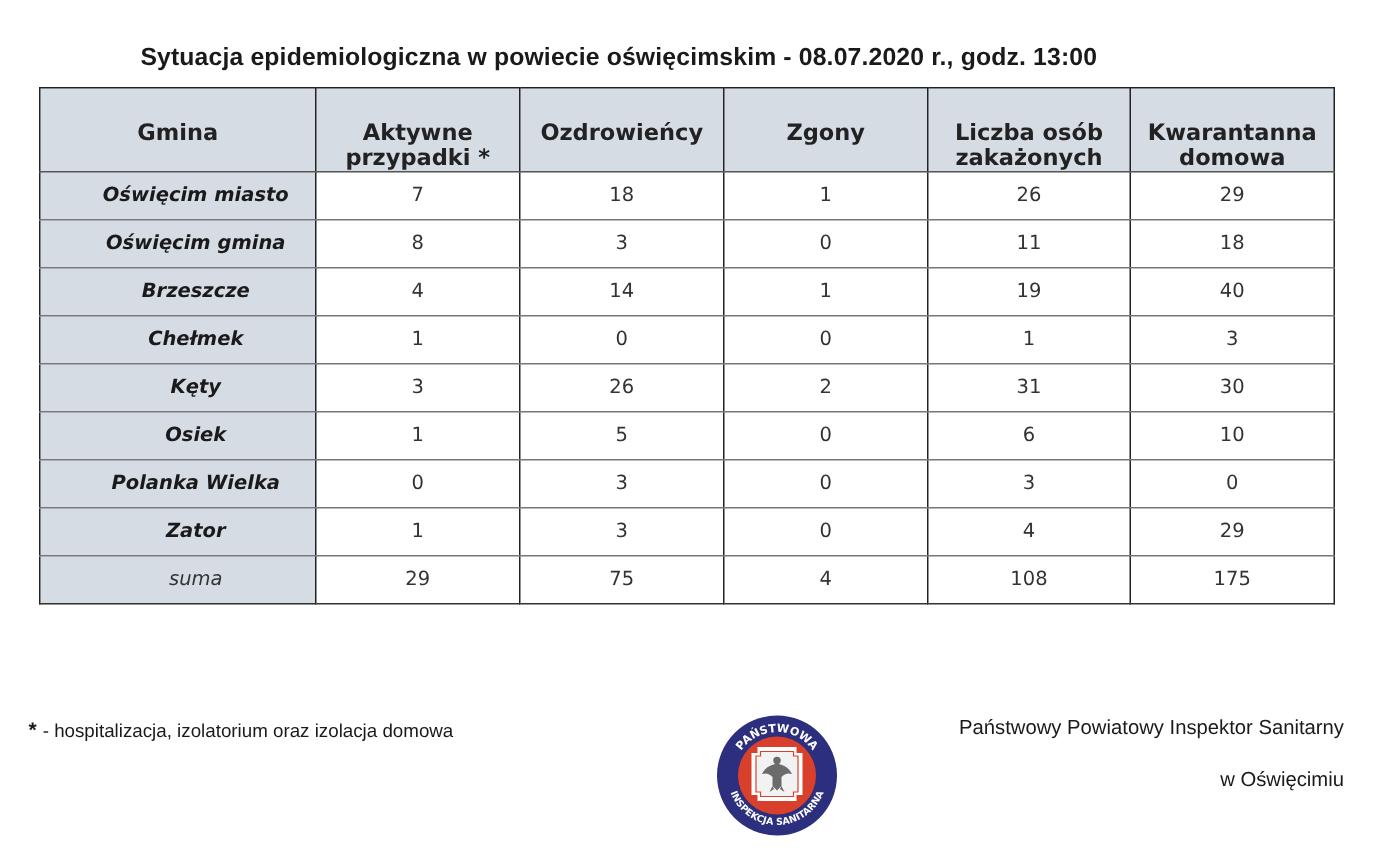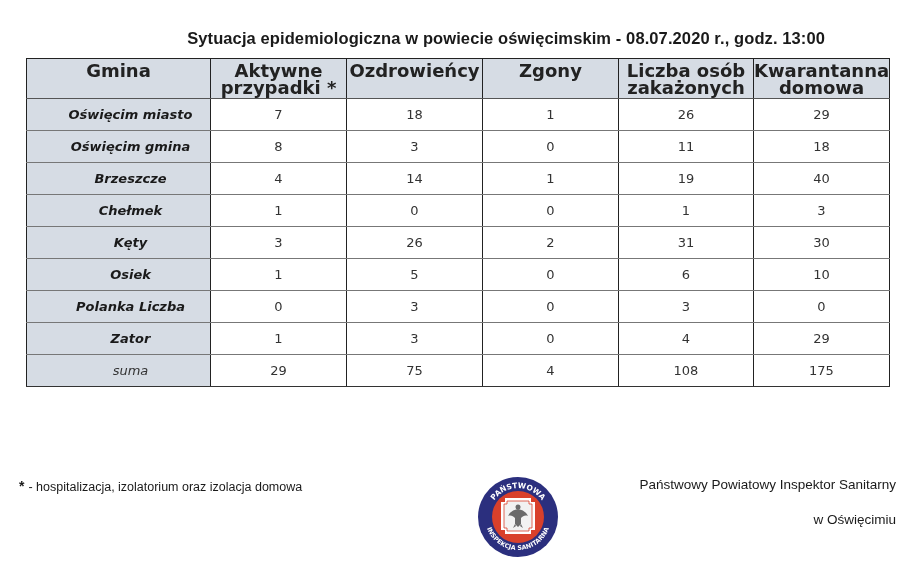--- a/index.html
+++ b/index.html
@@ -1,26 +1,26 @@
 <!DOCTYPE html>
 <html><head>
 <meta charset="utf-8">
 <style>
   html, body { margin: 0; padding: 0; background: #ffffff; }
   body { width: 924px; height: 578px; position: relative; overflow: hidden; font-family: "Liberation Sans", "DejaVu Sans", sans-serif; color: #111; }
-  .title { position: absolute; left: 0; top: 29px; width: 825px; text-align: right; font-size: 16.5px; font-weight: bold; color: #1a1a1a; letter-spacing: 0.1px; }
+  .title { position: absolute; left: 0; top: 29px; width: 825px; text-align: center; font-size: 16.5px; font-weight: bold; color: #1a1a1a; letter-spacing: 0.1px; }
   table.data { position: absolute; left: 26px; top: 58px; border-collapse: collapse; table-layout: fixed; width: 863px; font-family: "DejaVu Sans", "Liberation Sans", sans-serif; font-size: 13px; }
   table.data col.c0 { width: 184px; }
   table.data col.c1 { width: 136px; }
   table.data col.c2 { width: 136px; }
   table.data col.c3 { width: 136px; }
   table.data col.c4 { width: 135px; }
   table.data col.c5 { width: 136px; }
   table.data th, table.data td { border: 1.5px solid #555; text-align: center; vertical-align: middle; padding: 0; }
-  table.data th { background: #d6dce4; height: 40px; font-weight: bold; font-size: 18px; line-height: 17px; color: #222; vertical-align: top; padding-top: 3px; box-sizing: border-box; border-left-color: #222; border-right-color: #222; border-top-color: #222; }
+  table.data th { background: #d6dce4; height: 40px; font-weight: bold; font-size: 15px; line-height: 17px; color: #222; vertical-align: top; padding-top: 21px; box-sizing: border-box; border-left-color: #222; border-right-color: #222; border-top-color: #222; }
   table.data td { height: 31px; color: #333; background: #ffffff; border-left-color: #222; border-right-color: #222; border-top-color: #777; border-bottom-color: #777; }
   table.data td.name { background: #d6dce4; font-weight: bold; font-style: italic; color: #1a1a1a; padding-left: 24px; }
   table.data tr.sum td.name { font-weight: normal; font-style: italic; color: #333; }
   table.data tr:last-child td { border-bottom: 1.5px solid #333; }
   .footnote { position: absolute; left: 19px; top: 478px; font-size: 12.5px; color: #1a1a1a; }
   .footnote .star { font-weight: bold; font-size: 14px; margin-right: 4px; }
   .logo { position: absolute; left: 475px; top: 474px; width: 86px; height: 86px; }
   .signature { position: absolute; right: 28px; top: 475px; text-align: right; font-weight: normal; font-size: 13.5px; color: #1a1a1a; }
   .signature div { line-height: 20px; }
   .signature .line2 { margin-top: 15px; }
@@ -110,21 +110,21 @@
     </tr>
     <tr>
       <td class="name">Osiek</td>
       <td>1</td>
       <td>5</td>
       <td>0</td>
       <td>6</td>
       <td>10</td>
     </tr>
     <tr>
-      <td class="name">Polanka Liczba</td>
+      <td class="name">Polanka Wielka</td>
       <td>0</td>
       <td>3</td>
       <td>0</td>
       <td>3</td>
       <td>0</td>
     </tr>
     <tr>
       <td class="name">Zator</td>
       <td>1</td>
       <td>3</td>

